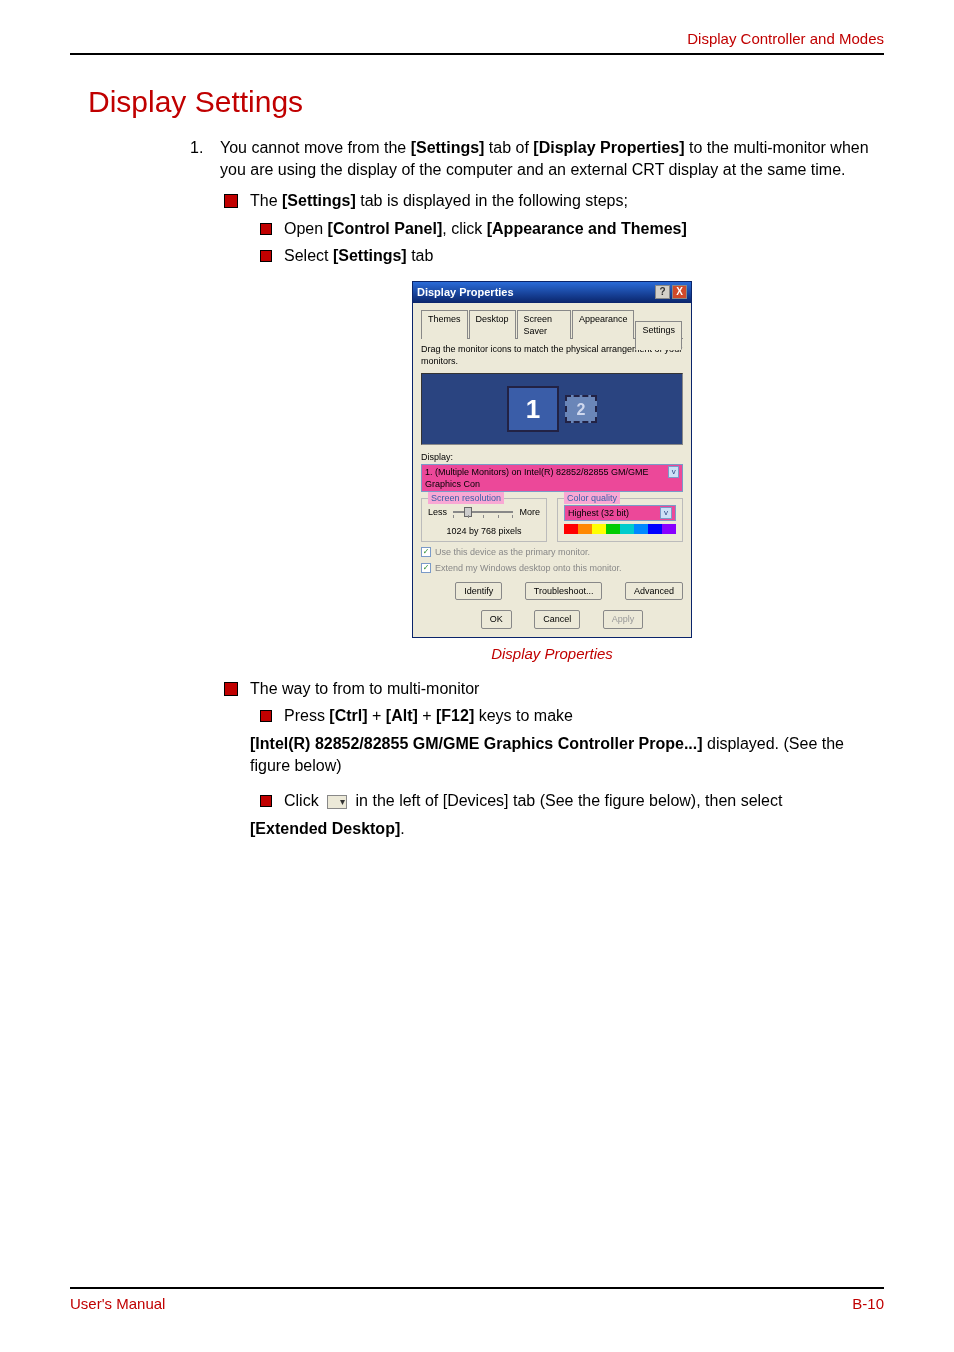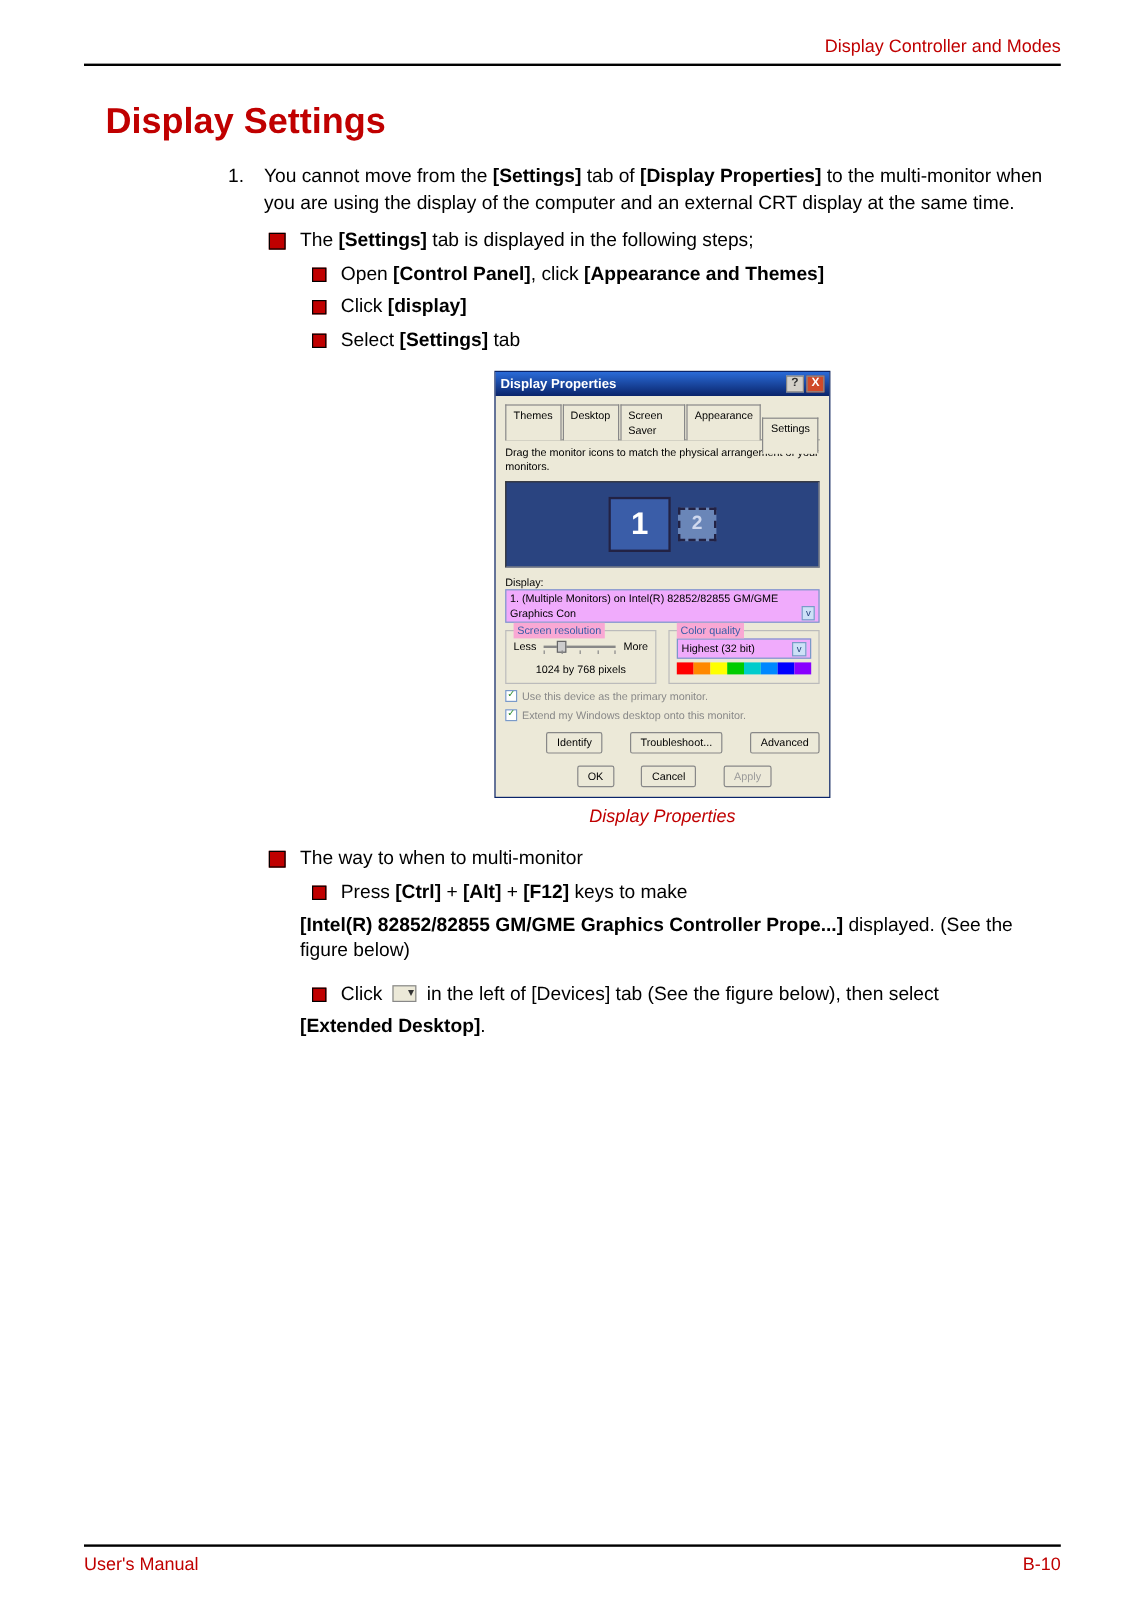--- a/index.html
+++ b/index.html
@@ -16,21 +16,21 @@
     color: #c00000;
     font-size: 15px;
     padding-bottom: 6px;
   }
   .header-rule {
     border-bottom: 2px solid #000;
     margin-bottom: 30px;
   }
   .section-title {
     color: #c00000;
-    font-weight: 700;
+    font-weight: 400;
     font-size: 30px;
     margin-bottom: 18px;
     margin-left: 18px;
   }
   .content {
     margin-left: 150px;
     font-size: 16px;
     color: #000;
     line-height: 1.35;
   }
@@ -127,25 +127,25 @@
     font-weight: bold;
     display: flex;
     align-items: center;
     justify-content: center;
   }
   .mon1 { width: 52px; height: 46px; font-size: 26px; }
   .mon2 { width: 32px; height: 28px; font-size: 16px; background: #6a86b8; color:#cfd8ee; border-style: dashed; }
   .field-label { font-size: 9px; margin-top: 6px; }
   .select-box {
     border: 1px solid #7a9ac8;
-    background: #f0abfc;
+    background: #ec4899;
     font-size: 9px;
     padding: 1px 3px;
     display: flex;
-    align-items: flex-end;
+    align-items: flex-start;
     justify-content: space-between;
   }
   .dd-arrow { width: 12px; height: 12px; background: #cde1f7; border:1px solid #7a9ac8; text-align:center; line-height:10px; font-size:8px; color:#2a4480; }
   .two-col { display: flex; gap: 10px; margin-top: 6px; }
   .group {
     border: 1px solid #bbb;
     padding: 6px 6px 4px 6px;
     position: relative;
     flex: 1;
   }
@@ -220,23 +220,20 @@
       </li>
     </ol>
   </div>
 
   <ul class="sq-list">
     <li>
       <span>The </span><b>[Settings]</b><span> tab is displayed in the following steps;</span>
       <ul class="sub-list">
         <li>
           <span>Open </span><b>[Control Panel]</b><span>, click </span><b>[Appearance and Themes]</b>
-        </li>
-        <li>
-          <span>Click </span><b>[display]</b>
         </li>
         <li>
           <span>Select </span><b>[Settings]</b><span> tab</span>
         </li>
       </ul>
     </li>
   </ul>
 
   <div class="dialog-wrap">
     <div class="dialog">
@@ -318,21 +315,21 @@
           <span class="winbtn">Cancel</span>
           <span class="winbtn disabled">Apply</span>
         </div>
       </div>
     </div>
   </div>
   <div class="caption">Display Properties</div>
 
   <ul class="sq-list">
     <li>
-      <span>The way to when to multi-monitor</span>
+      <span>The way to from to multi-monitor</span>
       <ul class="sub-list">
         <li>
           <span>Press </span><b>[Ctrl]</b><span> + </span><b>[Alt]</b><span> + </span><b>[F12]</b><span> keys to make</span>
         </li>
       </ul>
       <div style="margin-top:4px">
         <b></b>
         <b>[Intel(R) 82852/82855 GM/GME Graphics Controller Prope...]</b><span> displayed. (See the figure below)</span>
       </div>
       <ul class="sub-list" style="margin-top:14px">

